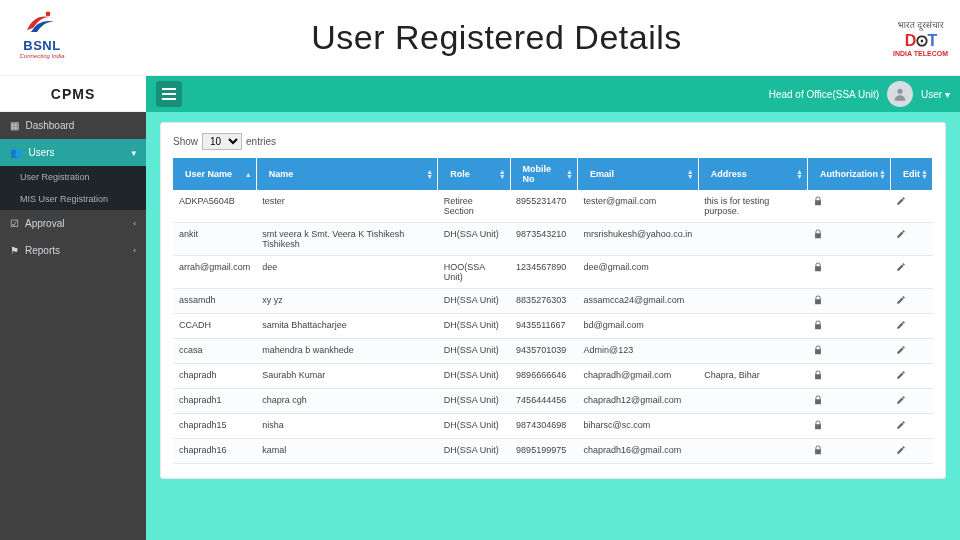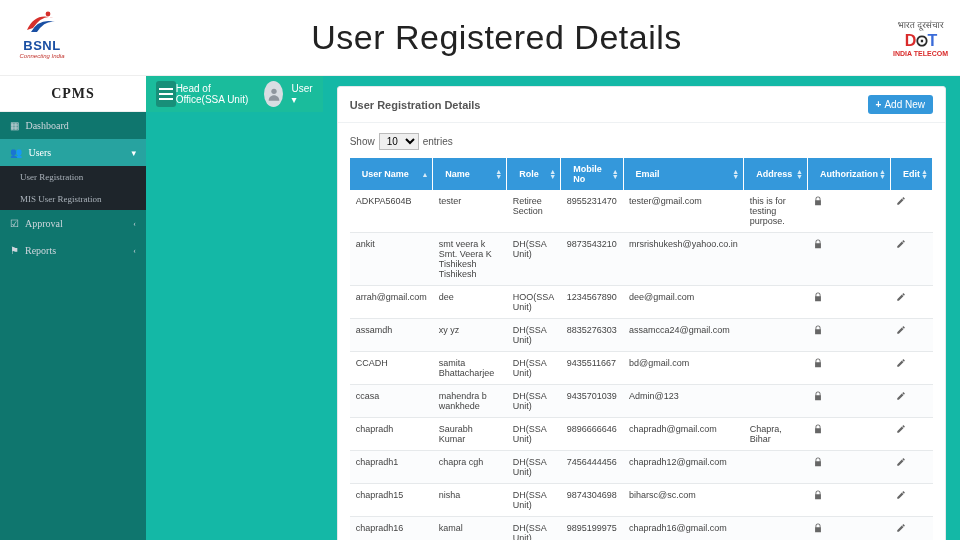--- a/index.html
+++ b/index.html
@@ -15,30 +15,30 @@
   .page-title { font-size: 34px; font-weight: 400; color: #222; letter-spacing: 0.5px; margin-left: 28px; }
   .logo-right { display:flex; flex-direction:column; align-items:center; font-size:9px; color:#555; }
   .logo-right .dot { font-size:16px; font-weight:bold; letter-spacing:-1px; }
   .logo-right .dot .d { color:#d92b2b; }
   .logo-right .dot .o { color:#2b2b2b; position:relative; }
   .logo-right .dot .t { color:#3a6bd8; }
   .logo-right .it { font-size:7px; color:#d92b2b; font-weight:bold; }
 
   
   .app { display: flex; height: calc(540px - 76px); }
-  .sidebar { width: 146px; background: #0f766e; color: #cfd6dd; display: flex; flex-direction: column; font-size: 10px; font-family: Liberation Serif, serif; }
+  .sidebar { width: 146px; background: #404040; color: #cfd6dd; display: flex; flex-direction: column; font-size: 10px; }
   .brand { height: 36px; background: #fff; color: #222; font-weight: bold; font-size: 14px; display:flex; align-items:center; justify-content:center; letter-spacing:1px; border-bottom:1px solid #eee; }
   .nav-item { padding: 8px 10px; display:flex; align-items:center; justify-content:space-between; cursor:pointer; }
   .nav-item.active { background:#27a3a0; color:#fff; }
   .nav-item .label { display:flex; align-items:center; gap:6px; }
   .nav-sub { background:#1e252b; font-size:9px; }
   .nav-sub .nav-item { padding:6px 10px 6px 20px; color:#aab2ba; }
   .caret { font-size:9px; }
 
-  .main { flex:1; display:flex; flex-direction:row; background:#14b8a6; }
+  .main { flex:1; display:flex; flex-direction:column; background:#5eead4; }
   .topbar { height:36px; background:#1abc9c; color:#fff; display:flex; align-items:center; justify-content:space-between; padding:0 10px; font-size:10px; }
   .hamburger { width:26px; height:26px; background:#188f79; display:flex; flex-direction:column; justify-content:center; align-items:center; gap:3px; border-radius:3px; cursor:pointer; }
   .hamburger span { display:block; width:14px; height:2px; background:#fff; }
   .topbar-right { display:flex; align-items:center; gap:8px; }
   .avatar { width:26px; height:26px; border-radius:50%; background:#d8dde2; display:flex; align-items:center; justify-content:center; }
   .avatar svg { width:16px; height:16px; fill:#8e969e; }
 
   .content { padding:10px 14px; overflow:auto; }
   .panel { background:#fff; border:1px solid #e5e8eb; border-radius:3px; }
   .panel-head { display:flex; align-items:center; justify-content:space-between; padding:8px 12px; border-bottom:1px solid #eef1f3; }
@@ -137,26 +137,20 @@
               <circle cx="12" cy="8" r="4"></circle>
               <path d="M4 22c0-4.4 3.6-8 8-8s8 3.6 8 8z"></path>
             </svg>
         </div>
         <span style="cursor:pointer;">User ▾</span>
       </div>
     </div>
 
     <div class="content">
       <div class="panel">
-        <div class="panel-head">
-          <div class="panel-title">User Registration Details</div>
-          <button class="btn-add">
-              <span>Add New</span>
-            </button>
-        </div>
         <div class="table-wrap">
           <div class="show-entries">
             <span>Show</span>
             <select><option>10</option></select>
             <span>entries</span>
           </div>
           <table>
             <thead>
                 <tr id="thead-row">
                   <th>User Name<span class="sort">▲</span></th>

